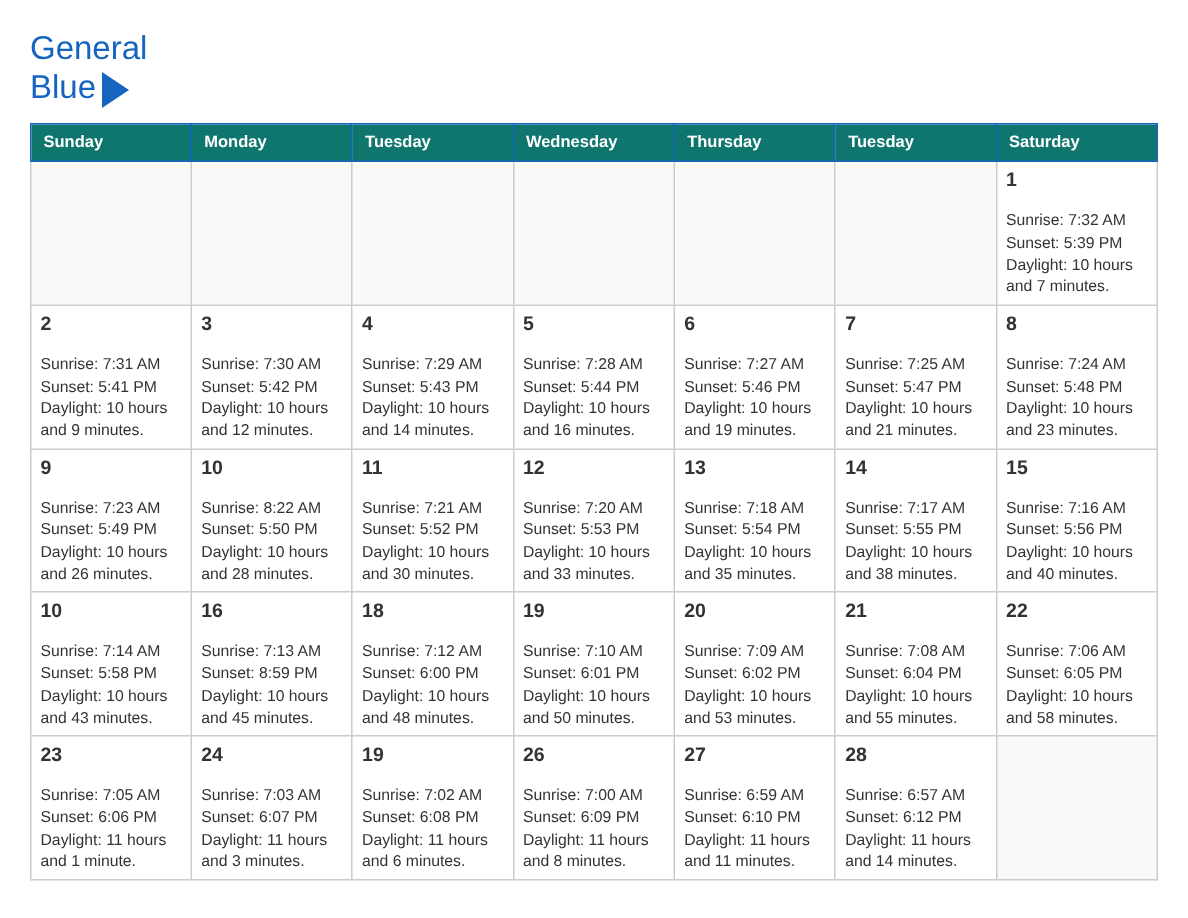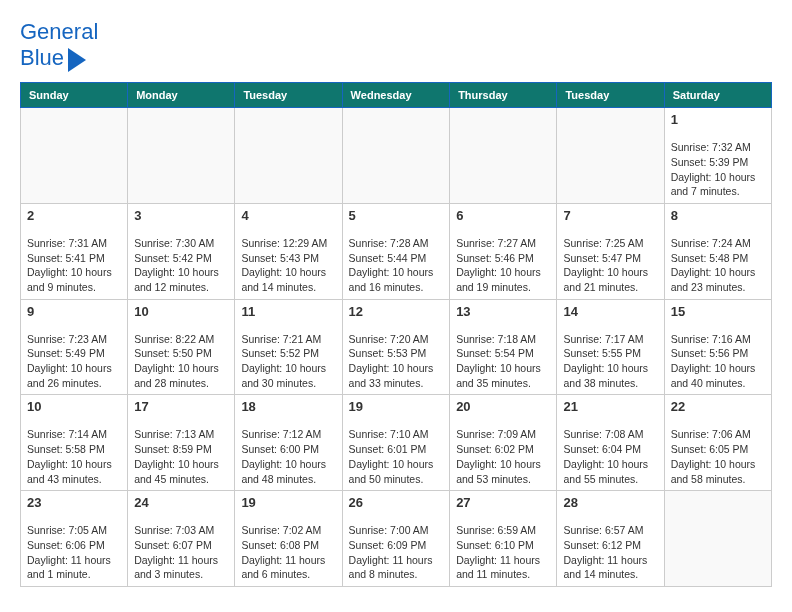--- a/index.html
+++ b/index.html
@@ -146,21 +146,21 @@
 Daylight: 10 hours and 9 minutes.</div>
         </td>
         <td>
           <span class="day-num">3</span>
           <div class="day-info">Sunrise: 7:30 AM
 Sunset: 5:42 PM
 Daylight: 10 hours and 12 minutes.</div>
         </td>
         <td>
           <span class="day-num">4</span>
-          <div class="day-info">Sunrise: 12:29 AM
+          <div class="day-info">Sunrise: 7:29 AM
 Sunset: 5:43 PM
 Daylight: 10 hours and 14 minutes.</div>
         </td>
         <td>
           <span class="day-num">5</span>
           <div class="day-info">Sunrise: 7:28 AM
 Sunset: 5:44 PM
 Daylight: 10 hours and 16 minutes.</div>
         </td>
         <td>
@@ -227,21 +227,21 @@
         </td>
       </tr>
       <tr>
         <td>
           <span class="day-num">10</span>
           <div class="day-info">Sunrise: 7:14 AM
 Sunset: 5:58 PM
 Daylight: 10 hours and 43 minutes.</div>
         </td>
         <td>
-          <span class="day-num">17</span>
+          <span class="day-num">16</span>
           <div class="day-info">Sunrise: 7:13 AM
 Sunset: 8:59 PM
 Daylight: 10 hours and 45 minutes.</div>
         </td>
         <td>
           <span class="day-num">18</span>
           <div class="day-info">Sunrise: 7:12 AM
 Sunset: 6:00 PM
 Daylight: 10 hours and 48 minutes.</div>
         </td>

